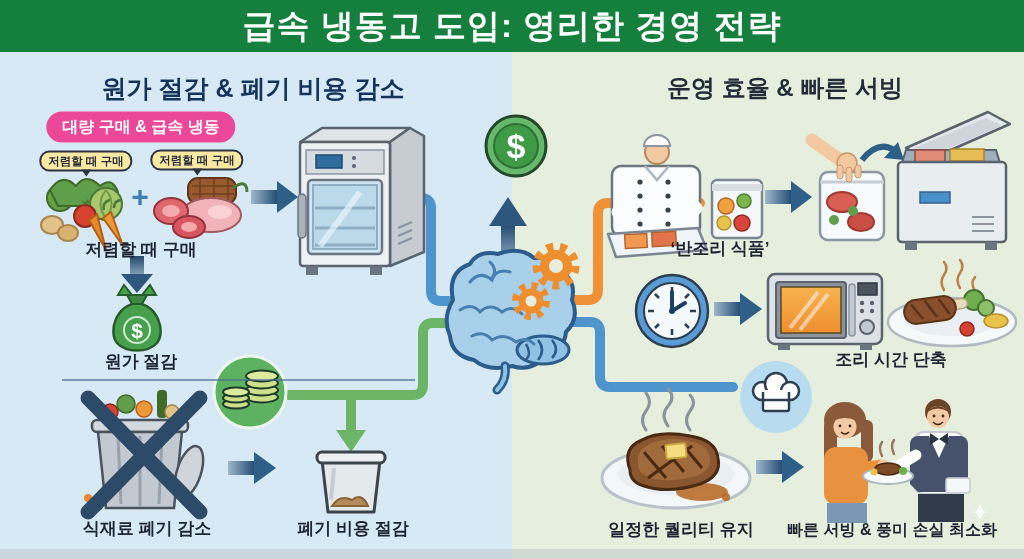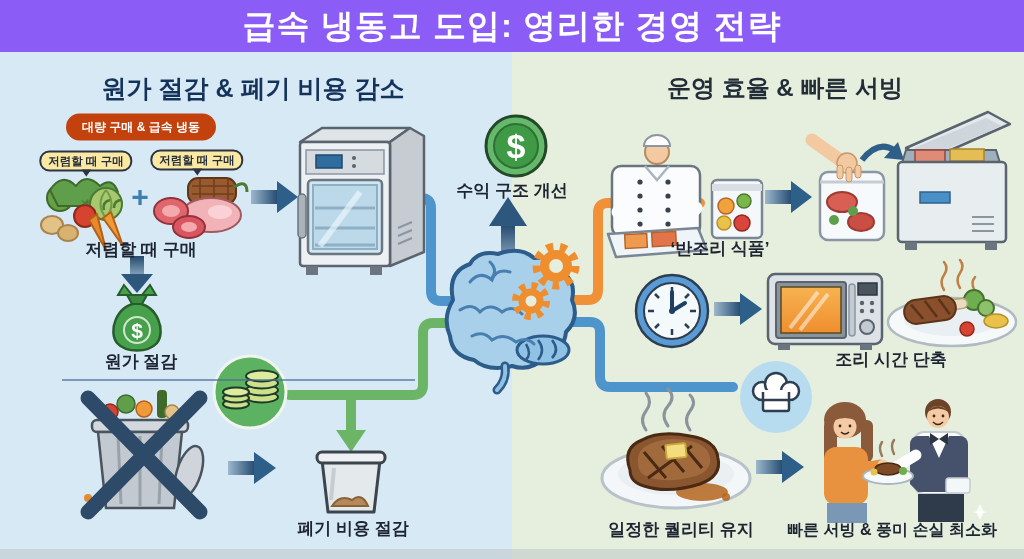--- a/index.html
+++ b/index.html
@@ -1,28 +1,28 @@
 <!DOCTYPE html>
 <html><head>
 <meta charset="utf-8">
 <style>
   html,body{margin:0;padding:0;background:#222;}
   #stage{position:relative;width:1024px;height:559px;overflow:hidden;
          font-family:"Liberation Sans",sans-serif;background:#d8e9f6;}
   .panel{position:absolute;top:52px;height:507px;}
   #panel-left{left:0;width:512px;background:#d8e9f6;}
   #panel-right{left:512px;width:512px;background:#e6eedd;}
-  #header{position:absolute;left:0;top:0;width:1024px;height:52px;background:#8b5cf6;
+  #header{position:absolute;left:0;top:0;width:1024px;height:52px;background:#15803d;
           display:flex;align-items:center;justify-content:center;}
   #header .t{color:#fff;font-size:33px;font-weight:bold;letter-spacing:1px;}
   .sec-title{position:absolute;transform:translate(-50%,-50%);font-weight:bold;white-space:nowrap;}
   #title-left{left:253px;top:88px;font-size:25px;color:#14335a;}
   #title-right{left:785px;top:88px;font-size:24px;color:#222d38;}
-  .pill{position:absolute;transform:translate(-50%,-50%);background:#c2410c;color:#fff;
-        font-weight:bold;font-size:12px;padding:5px 16px;border-radius:16px;white-space:nowrap;}
+  .pill{position:absolute;transform:translate(-50%,-50%);background:#ec4899;color:#fff;
+        font-weight:bold;font-size:16px;padding:5px 16px;border-radius:16px;white-space:nowrap;}
   .bubble{position:absolute;transform:translate(-50%,-50%);background:#fbe8a2;border:2px solid #2c3442;
           color:#26303c;font-weight:bold;font-size:11.5px;padding:1px 7px;border-radius:10px;white-space:nowrap;}
   .bubble::after{content:"";position:absolute;left:50%;bottom:-7px;margin-left:-5px;width:0;height:0;
           border-left:5px solid transparent;border-right:5px solid transparent;border-top:7px solid #2c3442;}
   .label{position:absolute;transform:translate(-50%,-50%);font-weight:bold;font-size:17px;
          color:#1d2532;white-space:nowrap;}
   .label.sm{font-size:16px;}
   .plus{position:absolute;transform:translate(-50%,-50%);color:#3f7fb0;font-size:30px;font-weight:bold;}
   .divider{position:absolute;left:62px;top:379px;width:353px;height:2px;background:#4a6f94;opacity:.65;}
   #bottom-strip{position:absolute;left:0;top:549px;width:1024px;height:10px;background:rgba(190,198,200,.55);}
@@ -387,21 +387,21 @@
 
   <div class="bubble" style="left:86px;top:161px;">저렴할 때 구매</div>
   <div class="bubble" style="left:197px;top:160px;">저렴할 때 구매</div>
 
   <div class="plus" style="left:140px;top:197px;">+</div>
 
   <div class="divider"></div>
 
   <div class="label" style="left:141px;top:249px;">저렴할 때 구매</div>
   <div class="label" style="left:141px;top:361px;">원가 절감</div>
+  <div class="label" style="left:147px;top:528px;">식재료 폐기 감소</div>
   <div class="label" style="left:353px;top:528px;">폐기 비용 절감</div>
-  <div class="label" style="left:512px;top:190px;">수익 구조 개선</div>
   <div class="label" style="left:679px;top:248px;margin-left:41px;">‘반조리 식품’</div>
   <div class="label" style="left:681px;top:529px;">일정한 퀄리티 유지</div>
   <div class="label" style="left:891px;top:359px;">조리 시간 단축</div>
   <div class="label sm" style="left:892px;top:530px;">빠른 서빙 &amp; 풍미 손실 최소화</div>
 
   <div id="bottom-strip"></div>
 </div>
 
 </body></html>

